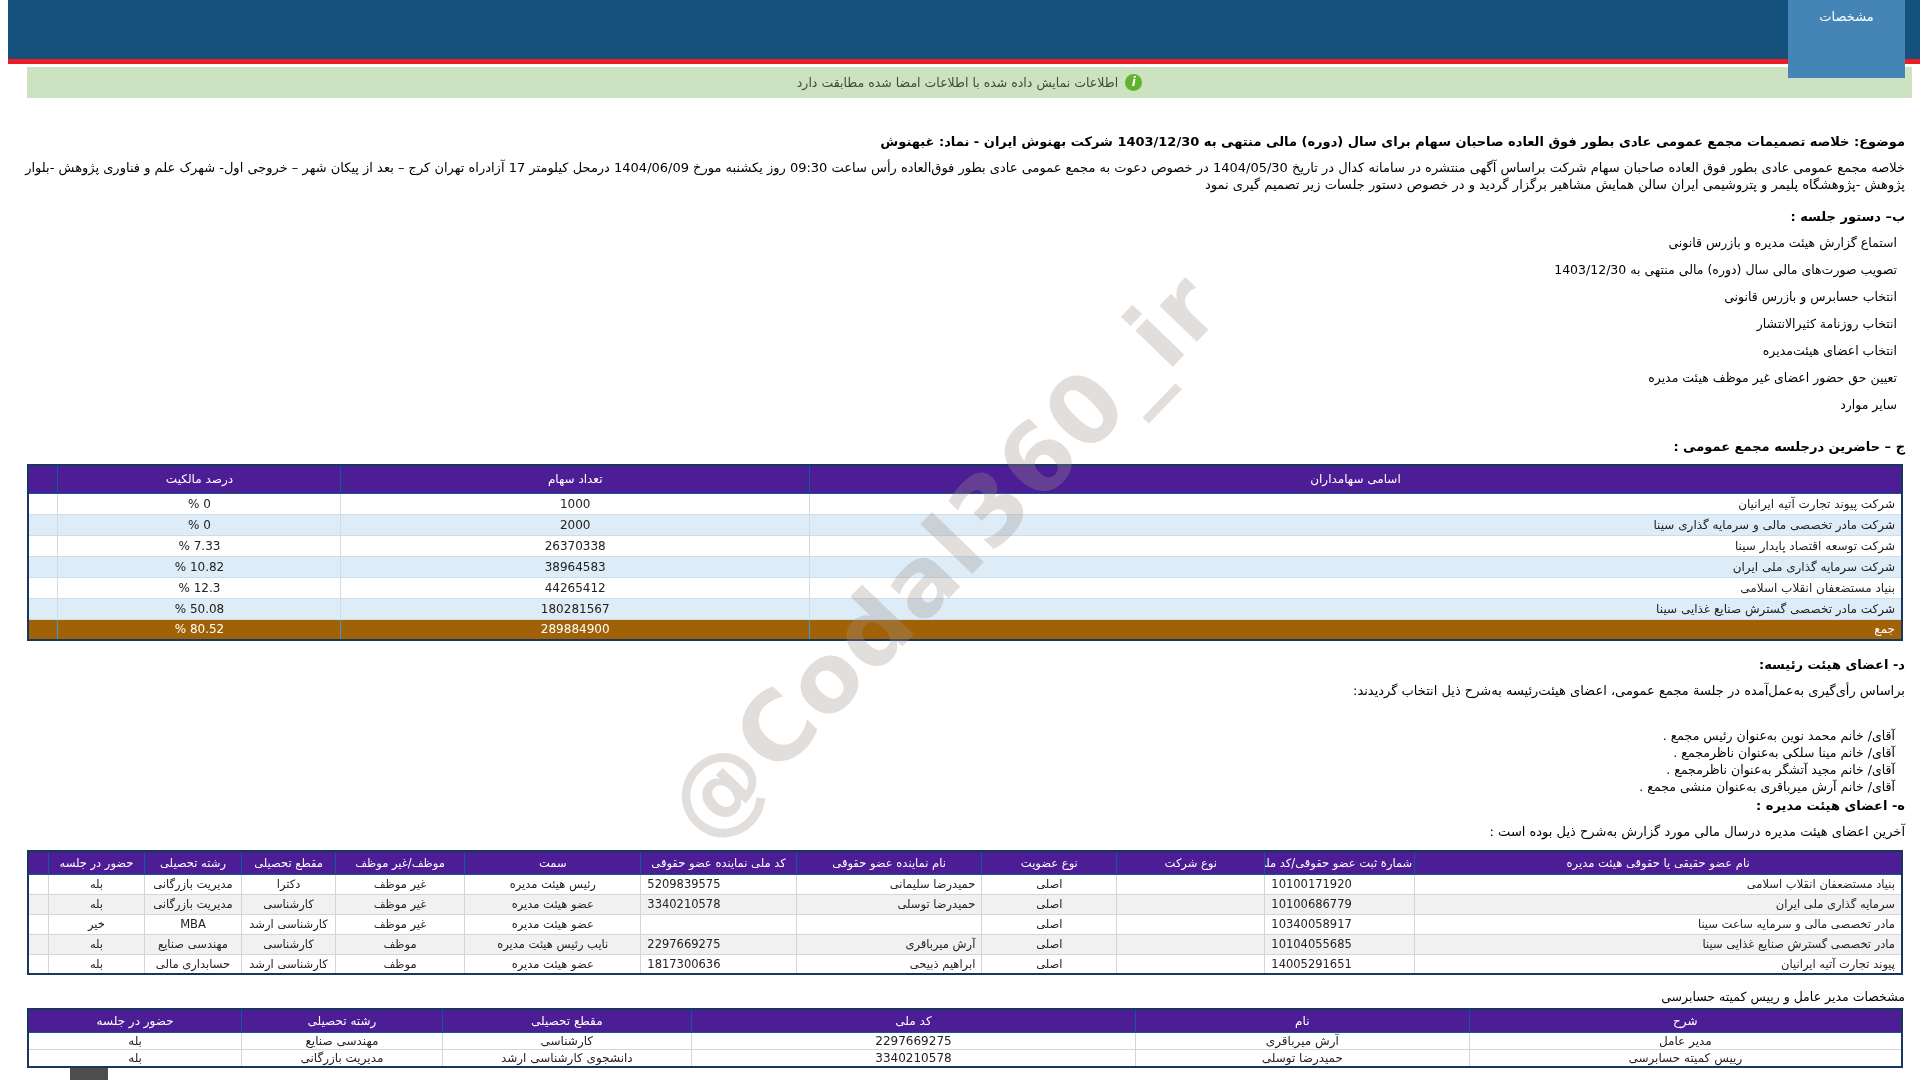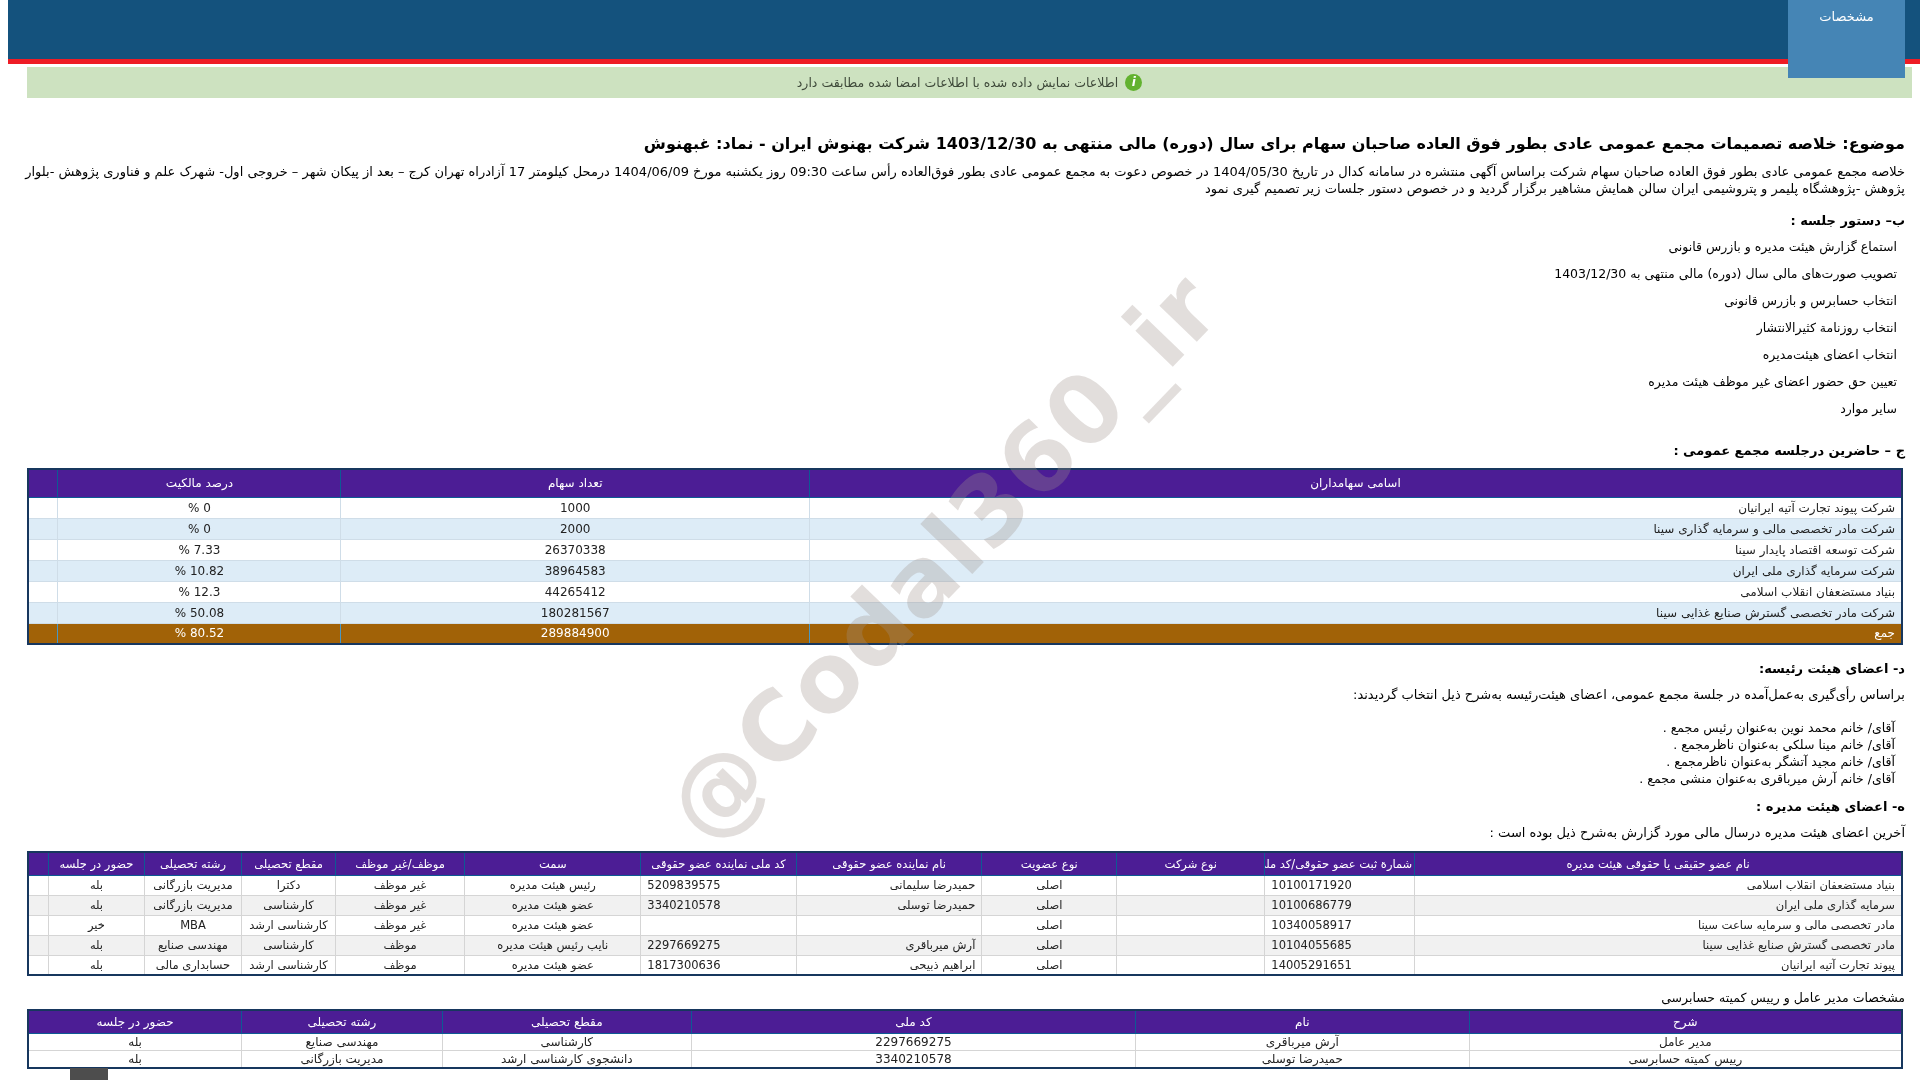--- a/index.html
+++ b/index.html
@@ -48,26 +48,26 @@
     color: #fff;
     font-weight: bold;
     font-size: 12px;
     line-height: 17px;
     text-align: center;
     margin-left: 7px;
     font-style: italic;
   }
   
   .content { padding: 0 15px; position: relative; z-index: 2; }
-  .subject { margin-top: 36px; font-weight: bold; font-size: 16px; }
+  .subject { margin-top: 36px; font-weight: bold; font-size: 13px; }
   .sec-title { font-weight: bold; font-size: 13px; margin-top: 16px; }
   .para { font-size: 13px; line-height: 17px; margin-top: 10px; }
   .agenda { margin-top: 6px; padding-right: 8px; }
   .agenda .list-item { font-size: 12.5px; line-height: 17px; margin-top: 10px; }
-  .members { margin-top: 16px; padding-right: 10px; }
+  .members { margin-top: 28px; padding-right: 10px; }
   .members .list-item { font-size: 12.5px; line-height: 17px; }
   
   table {
     border-collapse: collapse;
     table-layout: fixed;
     width: auto;
     margin: 10px 2px 0 12px;
     width: calc(100% - 14px);
     border: 2px solid #17375e;
     font-size: 12px;
@@ -246,21 +246,21 @@
 
   <div class="sec-title">د- اعضای هیئت رئیسه:</div>
   <div class="para">براساس رأی‌گیری به‌عمل‌آمده در جلسة مجمع عمومی، اعضای هیئت‌رئیسه به‌شرح ذیل انتخاب گردیدند:</div>
   <div class="members">
       <div class="list-item">آقای/ خانم  محمد نوین  به‌عنوان رئیس مجمع .</div>
       <div class="list-item">آقای/ خانم  مینا سلکی  به‌عنوان ناظرمجمع .</div>
       <div class="list-item">آقای/ خانم  مجید آتشگر  به‌عنوان ناظرمجمع .</div>
       <div class="list-item">آقای/ خانم  آرش میرباقری  به‌عنوان منشی مجمع .</div>
     </div>
 
-  <div class="sec-title" style="margin-top:12px;">ه- اعضای هیئت مدیره :</div>
+  <div class="sec-title" style="margin-top:3px;">ه- اعضای هیئت مدیره :</div>
   <div class="para">آخرین اعضای هیئت مدیره درسال مالی مورد گزارش به‌شرح ذیل بوده است :</div>
   <table id="table-board">
       <thead>
         <tr>
           <th>نام عضو حقیقی یا حقوقی هیئت مدیره</th>
           <th>شمارة ثبت عضو حقوقی/کد ملی</th>
           <th>نوع شرکت</th>
           <th>نوع عضویت</th>
           <th>نام نماینده عضو حقوقی</th>
           <th>کد ملی نماینده عضو حقوقی</th>

